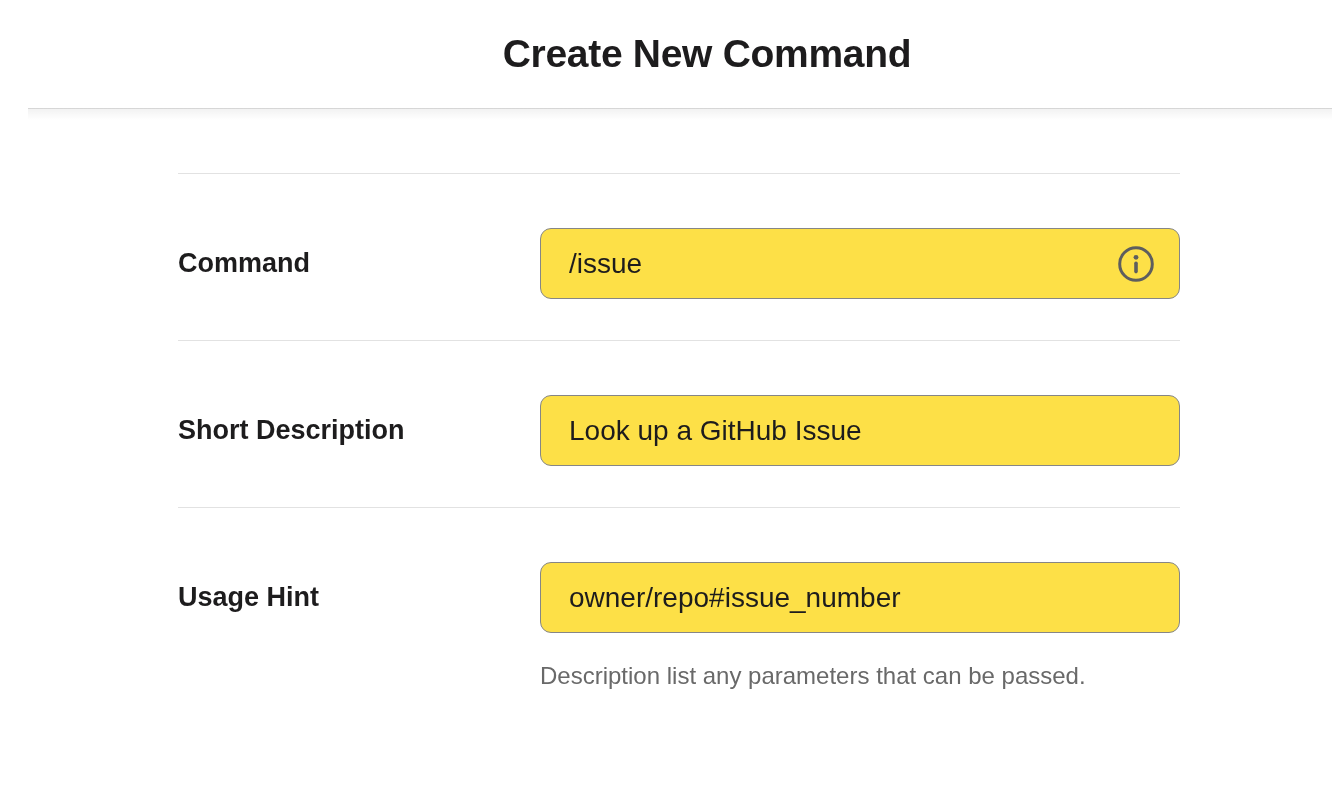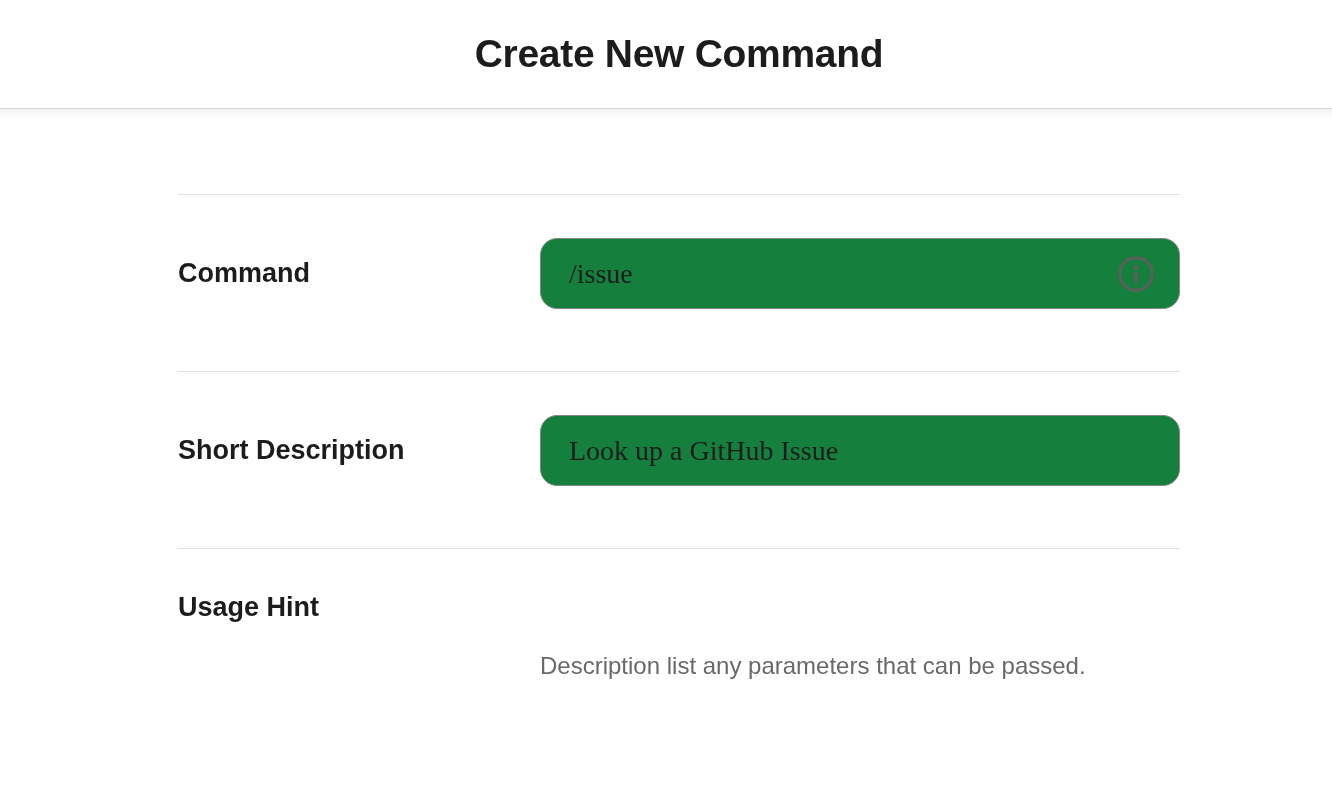--- a/index.html
+++ b/index.html
@@ -17,20 +17,21 @@
     overflow: hidden;
     background: var(--bg);
     font-family: "Liberation Sans", "DejaVu Sans", sans-serif;
     color: var(--text-dark);
   }
   .page-header {
     position: relative;
     height: 109px;
     background: var(--bg);
     border-bottom: 1px solid var(--divider);
+    margin-left: 28px;
   }
   .page-header::after {
     content: "";
     position: absolute;
     left: 0; right: 0; top: 100%;
     height: 12px;
     background: linear-gradient(to bottom, rgba(0,0,0,0.055), rgba(0,0,0,0));
     pointer-events: none;
   }
   .header-inner {
@@ -49,45 +50,44 @@
   }
   .content {
     margin-left: 178px;
     width: 1002px;
     padding-top: 64px; 
   }
   .form-row {
     display: grid;
     grid-template-columns: 362px 640px;
     border-top: 1px solid var(--divider);
-    padding: 43px 0 41px 0;
-    margin-top: 21px;
+    padding: 54px 0 41px 0;
   }
   .field-label {
     grid-column: 1;
     grid-row: 1;
     align-self: center;
     font-size: 27px;
     font-weight: 700;
     color: var(--text-dark);
   }
   .input-wrap {
     grid-column: 2;
     grid-row: 1;
     position: relative;
     width: 640px;
     height: 71px;
   }
   .text-input {
     width: 100%;
     height: 100%;
     border: 1.5px solid var(--input-border);
-    border-radius: 17px;
-    background: #15803d;
-    font-family: Liberation Serif, serif;
+    border-radius: 11px;
+    background: #fde047;
+    font-family: Liberation Sans, sans-serif;
     font-size: 28px;
     color: var(--text-dark);
     padding: 0 28px;
     outline: none;
   }
   .input-wrap.has-icon .text-input { padding-right: 76px; }
   .info-btn {
     position: absolute;
     right: 25px;
     top: 50%;
@@ -141,17 +141,20 @@
 
     <div class="form-row">
       <label class="field-label">Short Description</label>
       <div class="input-wrap">
         <input type="text" class="text-input" value="Look up a GitHub Issue" style="">
       </div>
     </div>
 
     <div class="form-row">
       <label class="field-label">Usage Hint</label>
+      <div class="input-wrap">
+        <input type="text" class="text-input" value="owner/repo#issue_number" style="">
+      </div>
       <p class="helper-text">Description list any parameters that can be passed.</p>
     </div>
 
   </form>
 </main>
 
 </body></html>

